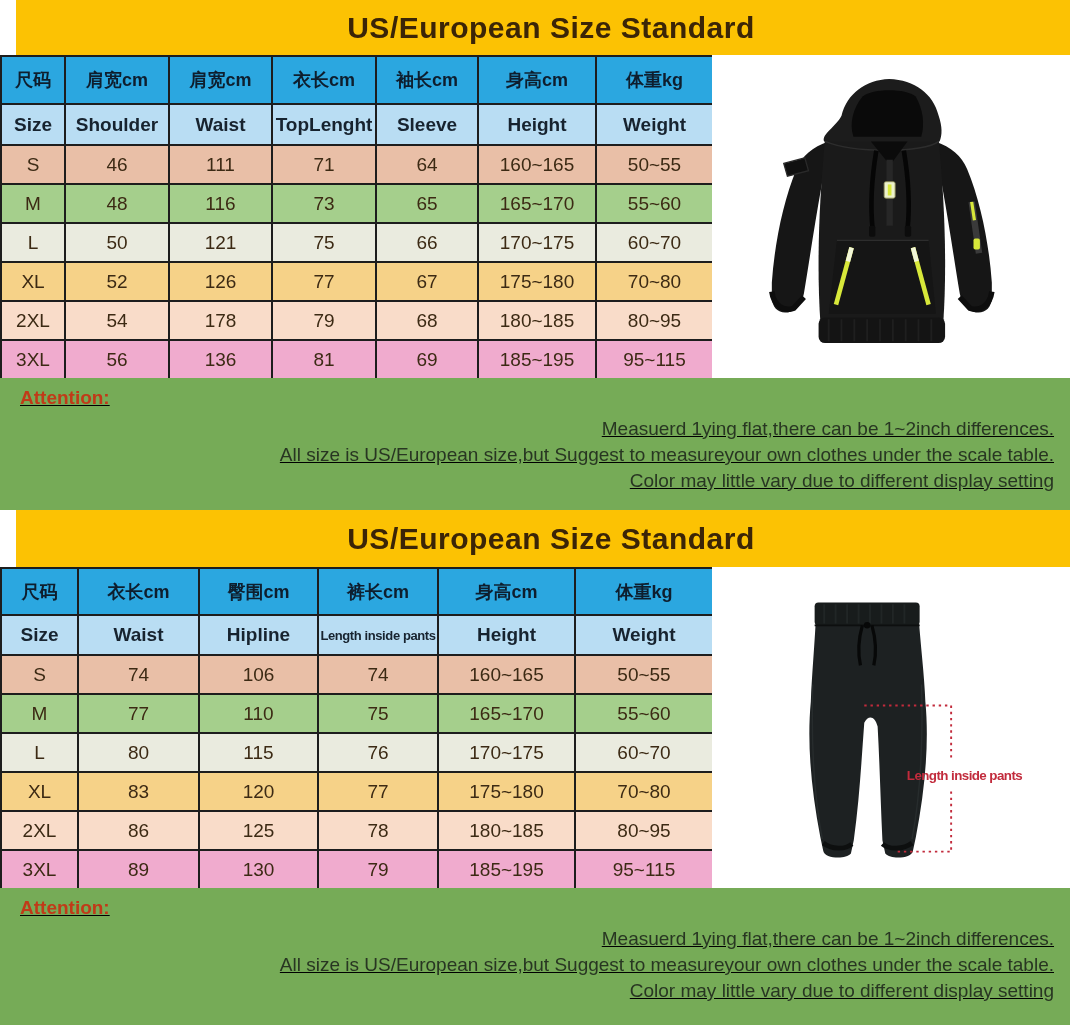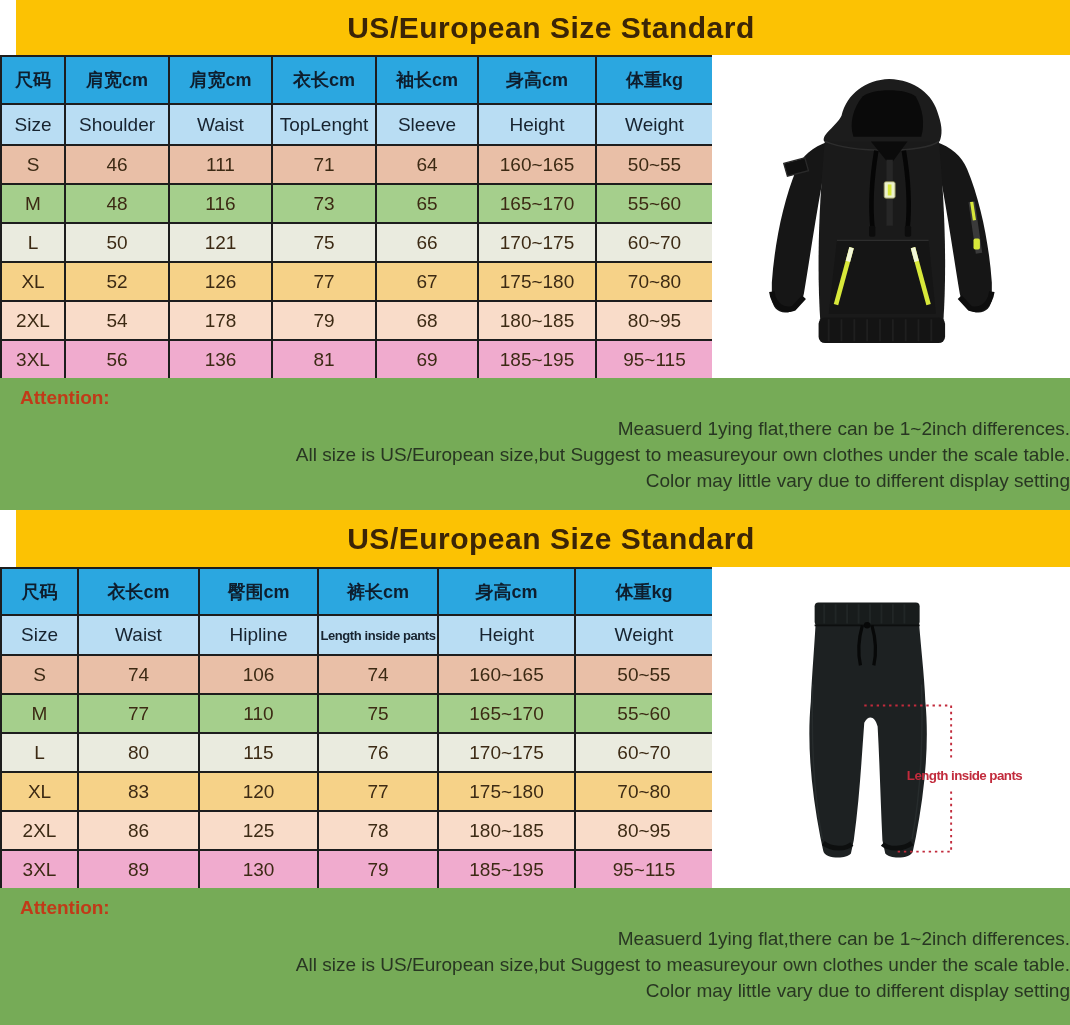--- a/index.html
+++ b/index.html
@@ -33,37 +33,38 @@
   #table-bottom{top:567px;}
   .size-table th,.size-table td{
     border:2px solid var(--table-border);text-align:center;vertical-align:middle;
     overflow:hidden;white-space:nowrap;
   }
   .size-table tr.cn-row th{
     background:var(--header-cn-bg);color:#0E1E2E;font-size:18px;font-weight:600;height:48px;margin-left:20px;
   }
   #table-bottom tr.cn-row th{height:47px;}
   .size-table tr.en-row th{
-    background:var(--header-en-bg);color:#17232F;font-size:19px;font-weight:400;height:41px;
+    background:var(--header-en-bg);color:#17232F;font-size:19px;font-weight:700;height:41px;
   }
   #table-bottom tr.en-row th{height:40px;}
   .size-table tr.en-row th.condensed{font-size:13px;letter-spacing:-.4px;font-weight:600;}
   .size-table td{height:39px;font-size:19px;color:var(--cell-text);}
 
   .figure{
     position:absolute;left:712px;width:358px;background:#ffffff;
     display:flex;align-items:center;justify-content:center;
   }
   #figure-hoodie{top:55px;height:323px;}
   #figure-pants{top:567px;height:321px;}
   .figure svg{display:block;}
 
   .attention-band{
     position:absolute;left:0;width:1070px;background:var(--attention-band-bg);
-    padding:9px 0 0 20px;
+    padding:9px 16px 0 20px;
+    text-decoration:underline;
   }
   #attention-top{top:378px;height:132px;}
   #attention-bottom{top:888px;height:137px;}
   .attention-heading{
     font-size:19px;font-weight:700;color:var(--attention-heading);margin-bottom:7px;
   }
   .attention-line{
     font-size:19px;color:var(--attention-text);line-height:26px;text-align:right;
   }
   .annotation-text{

